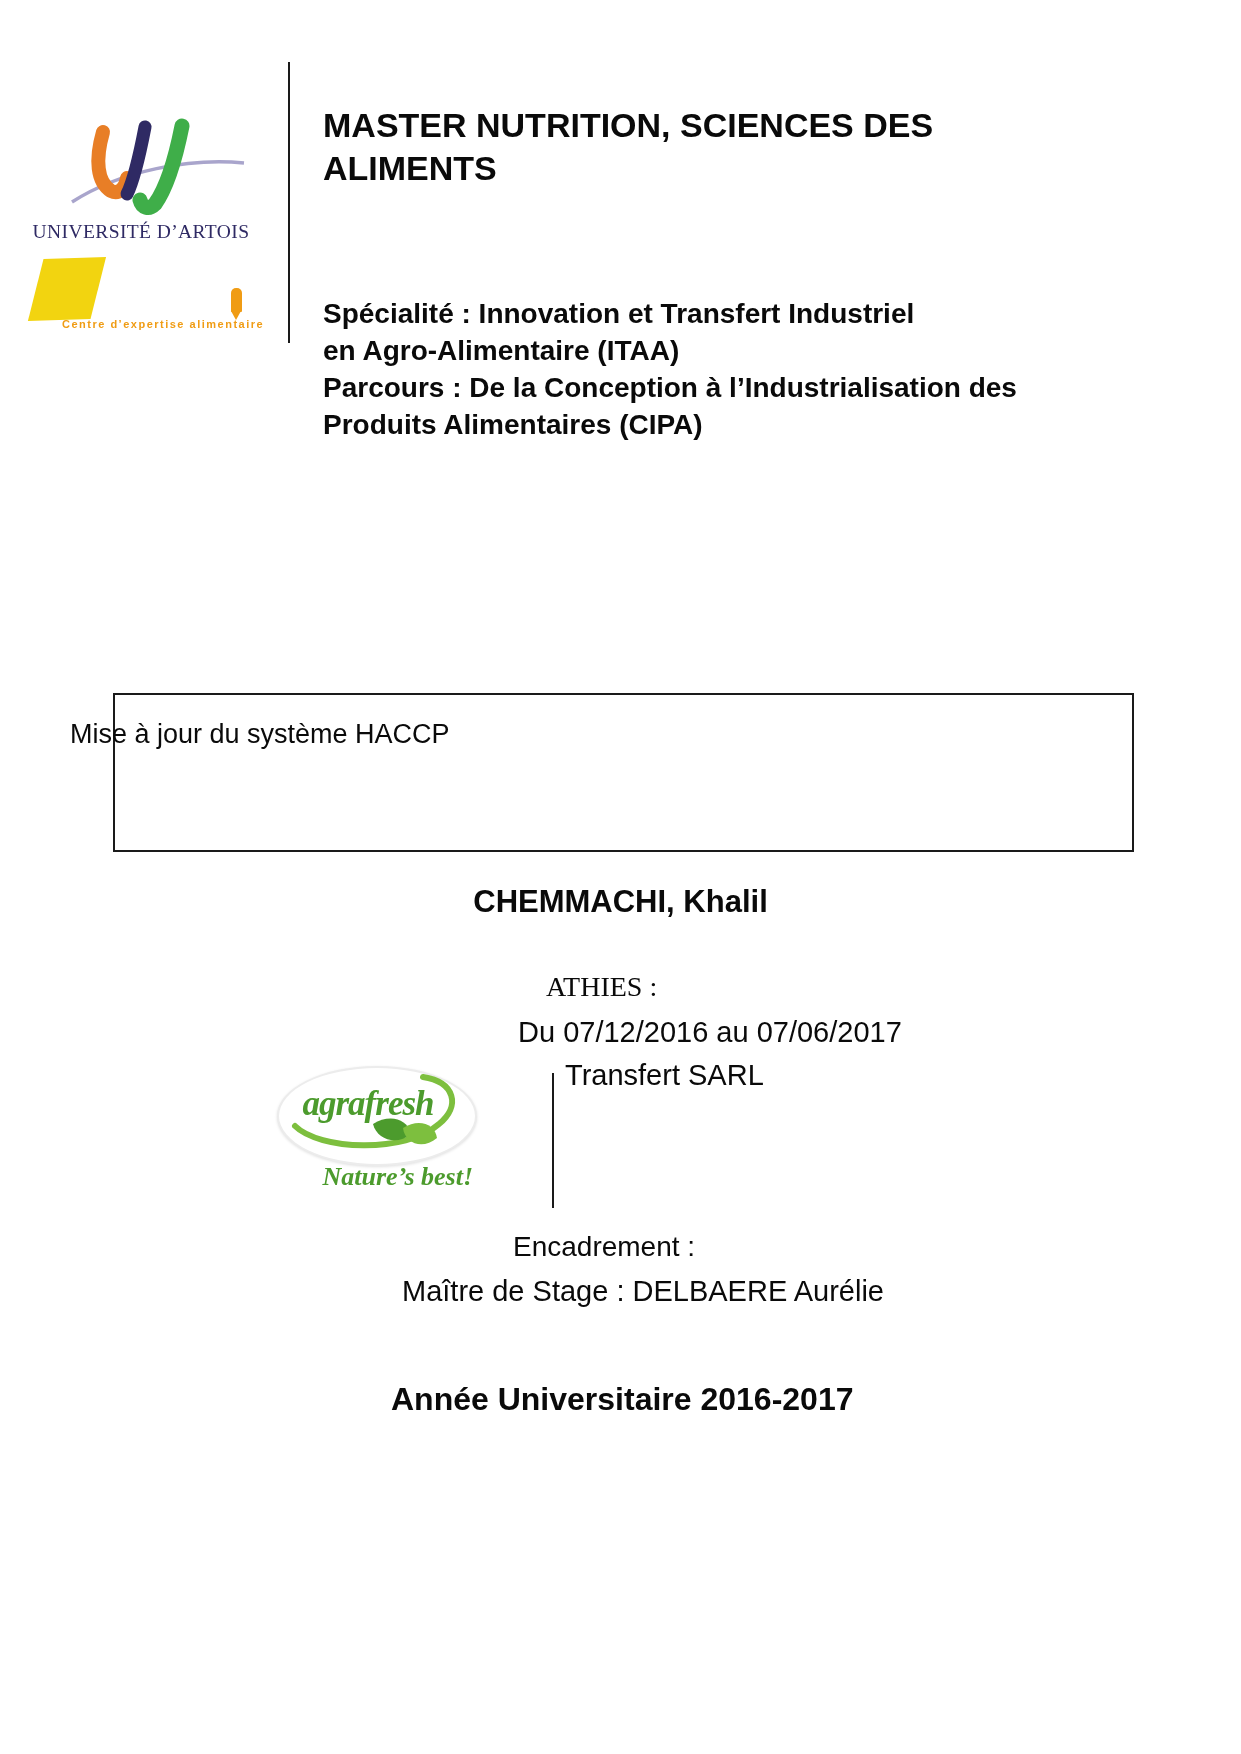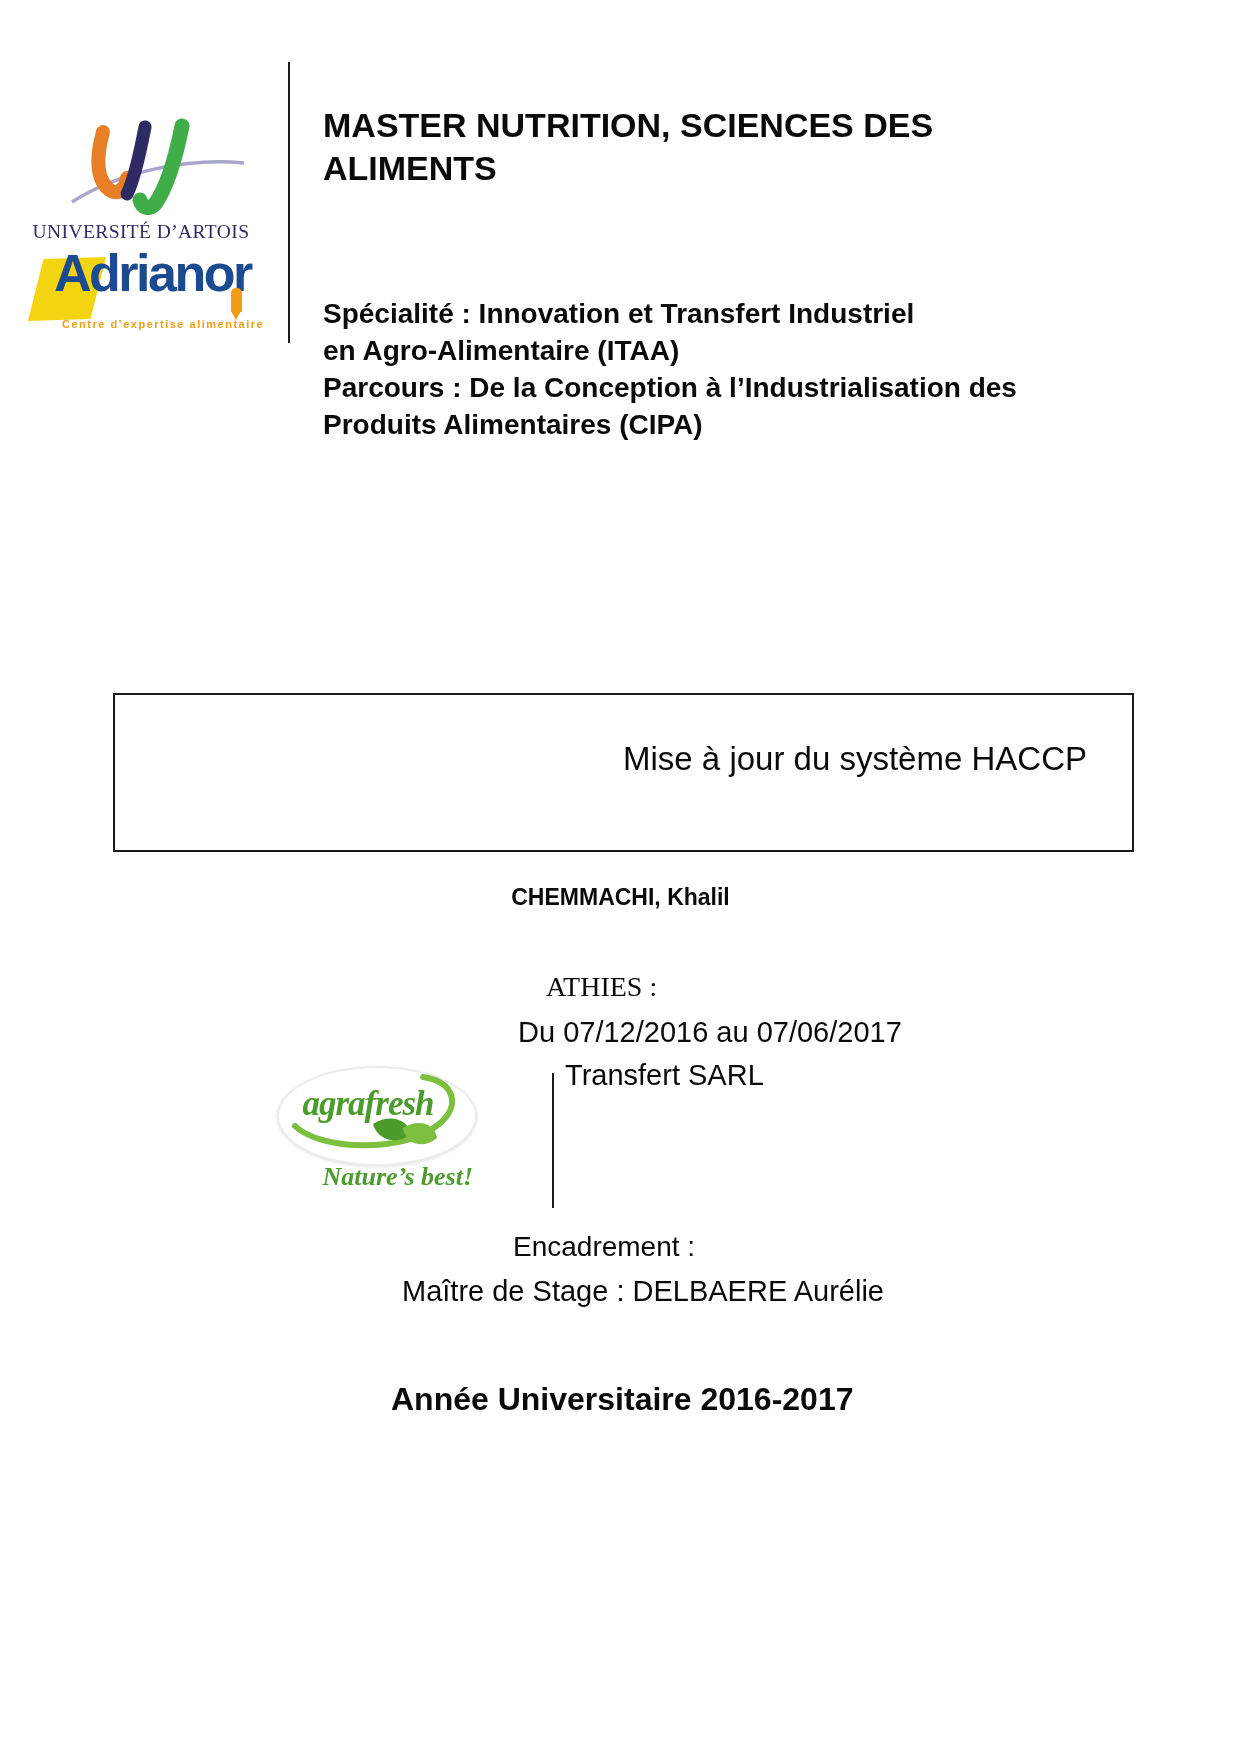--- a/index.html
+++ b/index.html
@@ -63,28 +63,28 @@
     position:absolute;left:323px;top:251px;width:780px;
     font-size:28px;font-weight:bold;line-height:37px;margin-top:44px;
   }
   
   .subject-box{
     position:absolute;left:113px;top:693px;
     width:1017px;height:155px;
     border:2px solid #1a1a1a;background:#fff;
   }
   .subject-text{
-    margin-top:45px;text-align:right;
+    margin-top:24px;text-align:left;
     transform:translateX(-45px);
-    font-size:33px;
+    font-size:27px;
   }
   
   .author{
     position:absolute;left:0;top:884px;width:1241px;
-    text-align:center;font-size:23px;font-weight:bold;
+    text-align:center;font-size:31px;font-weight:bold;
   }
   .loc{position:absolute;left:546px;top:971px;font-size:28px;font-family:Liberation Serif, serif;}
   .period{position:absolute;left:518px;top:1016px;font-size:29px;}
   .company{position:absolute;left:565px;top:1059px;font-size:29px;}
   .company-rule{
     position:absolute;left:552px;top:1073px;
     width:2px;height:135px;background:#1a1a1a;
   }
   
   .agrafresh{position:absolute;left:277px;top:1066px;width:200px;height:130px;}
@@ -126,21 +126,20 @@
       <path class="sw" d="M2,84 C52,52 120,40 174,45"></path>
       <path class="o" d="M33,14 C25,42 27,64 41,73 C49,77 55,70 57,60"></path>
       <path class="n" d="M75,9 C70,35 64,62 57,76"></path>
       <path class="g" d="M112,8 C106,38 98,68 85,86 C79,92 72,90 70,82"></path>
     </svg>
     <div class="artois-word">UNIVERSITÉ D’ARTOIS</div>
   </div>
 
   <div class="adrianor">
     <div class="adrianor-yellow"></div>
-    <div class="adrianor-word">Adrianor</div>
     <div class="adrianor-pen"></div>
     <div class="adrianor-sub">Centre d’expertise alimentaire</div>
   </div>
 
   <div class="vrule"></div>
 
   <h1 class="doc-title">MASTER NUTRITION, SCIENCES DES ALIMENTS</h1>
 
   <div class="speciality">
     <div>Spécialité : Innovation et Transfert Industriel</div>

